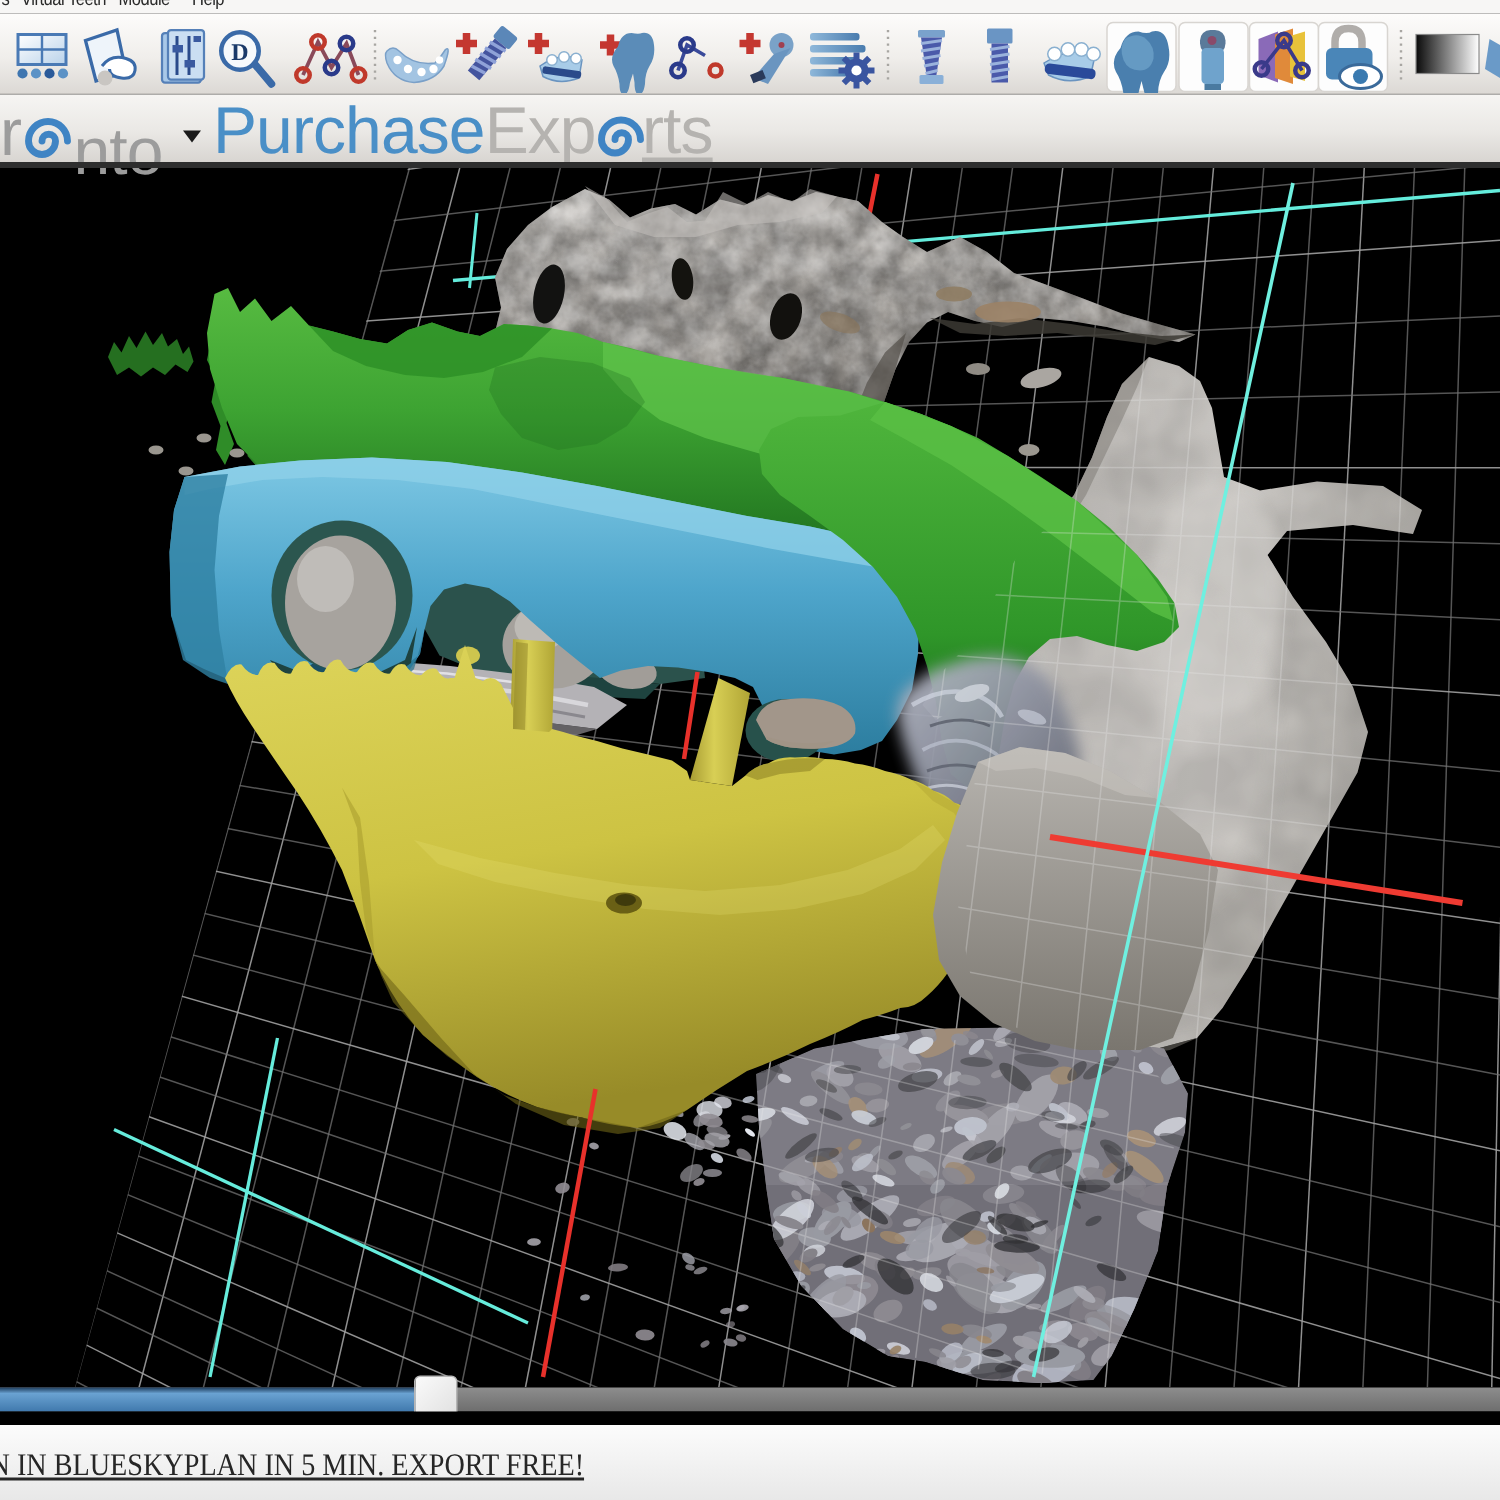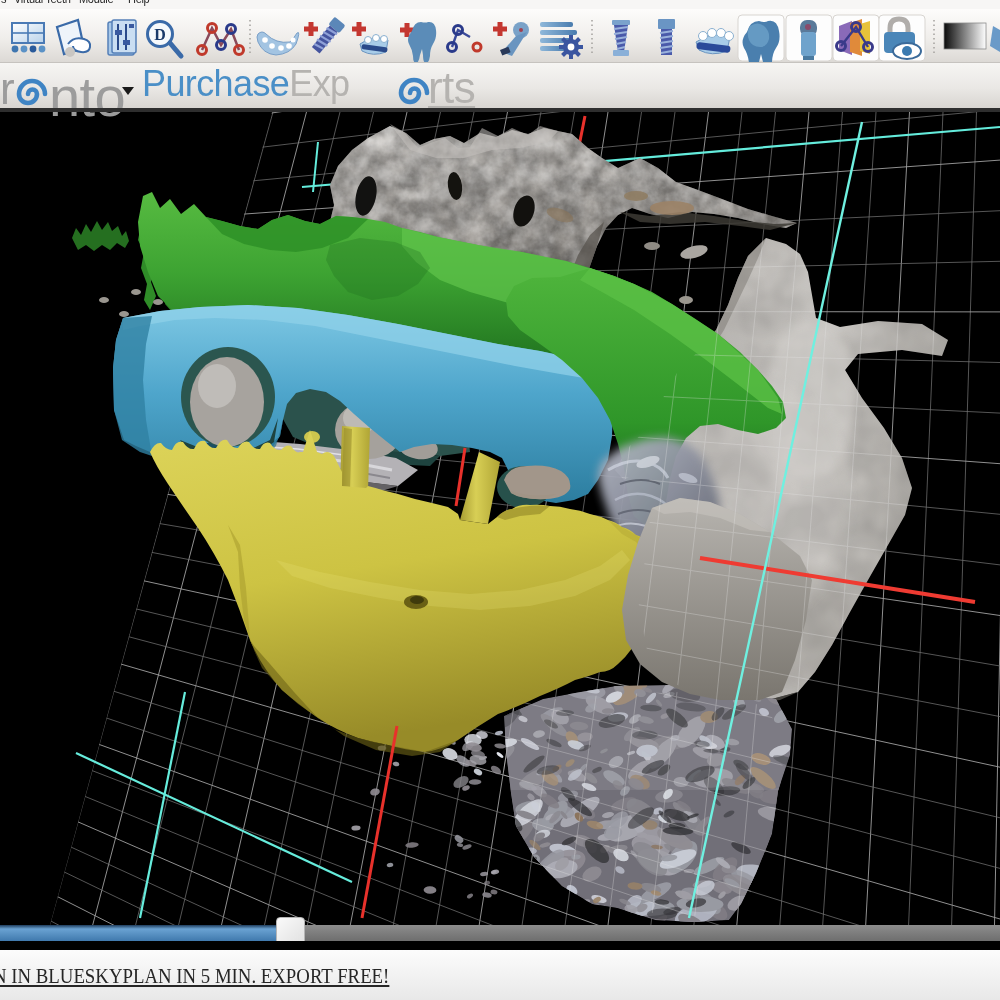--- a/index.html
+++ b/index.html
@@ -922,23 +922,23 @@
 <rect x="944" y="23" width="42" height="26" fill="url(#tgrad)" stroke="#8a8a8a" stroke-width="0.8"></rect>
 
 <path d="M993,26 L1000,30 L1000,52 L990,46 Z" fill="#6a9ac8"></path>
 </svg>
 </div>
 <div id="logobar">
 <div style="position:absolute;left:0px;top:1px;font-size:44px;color:#9c9c9c;">r</div>
 <svg width="34" height="36" style="position:absolute;left:15px;top:13px;">
 <path d="M30,18 a13,13 0 1,0 -26,0 a9,9 0 1,0 18,0 a4.5,4.5 0 1,0 -9,0" fill="none" stroke="#3f84c4" stroke-width="4.6" stroke-linecap="round"></path>
 </svg>
-<div style="position:absolute;left:49px;top:1px;font-size:56px;color:#9c9c9c;letter-spacing:-0.6px;">nto</div>
+<div style="position:absolute;left:49px;top:14px;font-size:44px;color:#9c9c9c;letter-spacing:-0.6px;">nto</div>
 <div style="position:absolute;left:122px;top:24px;width:0;height:0;border-left:6px solid transparent;border-right:6px solid transparent;border-top:8px solid #1a1a1a;"></div>
-<div style="position:absolute;left:142px;top:0px;font-size:36px;color:#4a8fc7;letter-spacing:-0.6px;">Purchase<span style="color:#b5b3b0">Exp</span></div>
+<div style="position:absolute;left:142px;top:0px;font-size:44px;color:#4a8fc7;letter-spacing:-0.6px;">Purchase<span style="color:#b5b3b0">Exp</span></div>
 <svg width="34" height="36" style="position:absolute;left:397px;top:12px;">
 <path d="M30,18 a13,13 0 1,0 -26,0 a9,9 0 1,0 18,0 a4.5,4.5 0 1,0 -9,0" fill="none" stroke="#3f84c4" stroke-width="4.6" stroke-linecap="round"></path>
 </svg>
 <div style="position:absolute;left:428px;top:0px;font-size:44px;color:#b5b3b0;letter-spacing:-0.6px;text-decoration:underline;">rts</div>
 </div>
 <div id="dstrip"></div>
 <div id="track">
     <div id="trackblue"></div>
     <div id="thumb"></div>
   </div>

